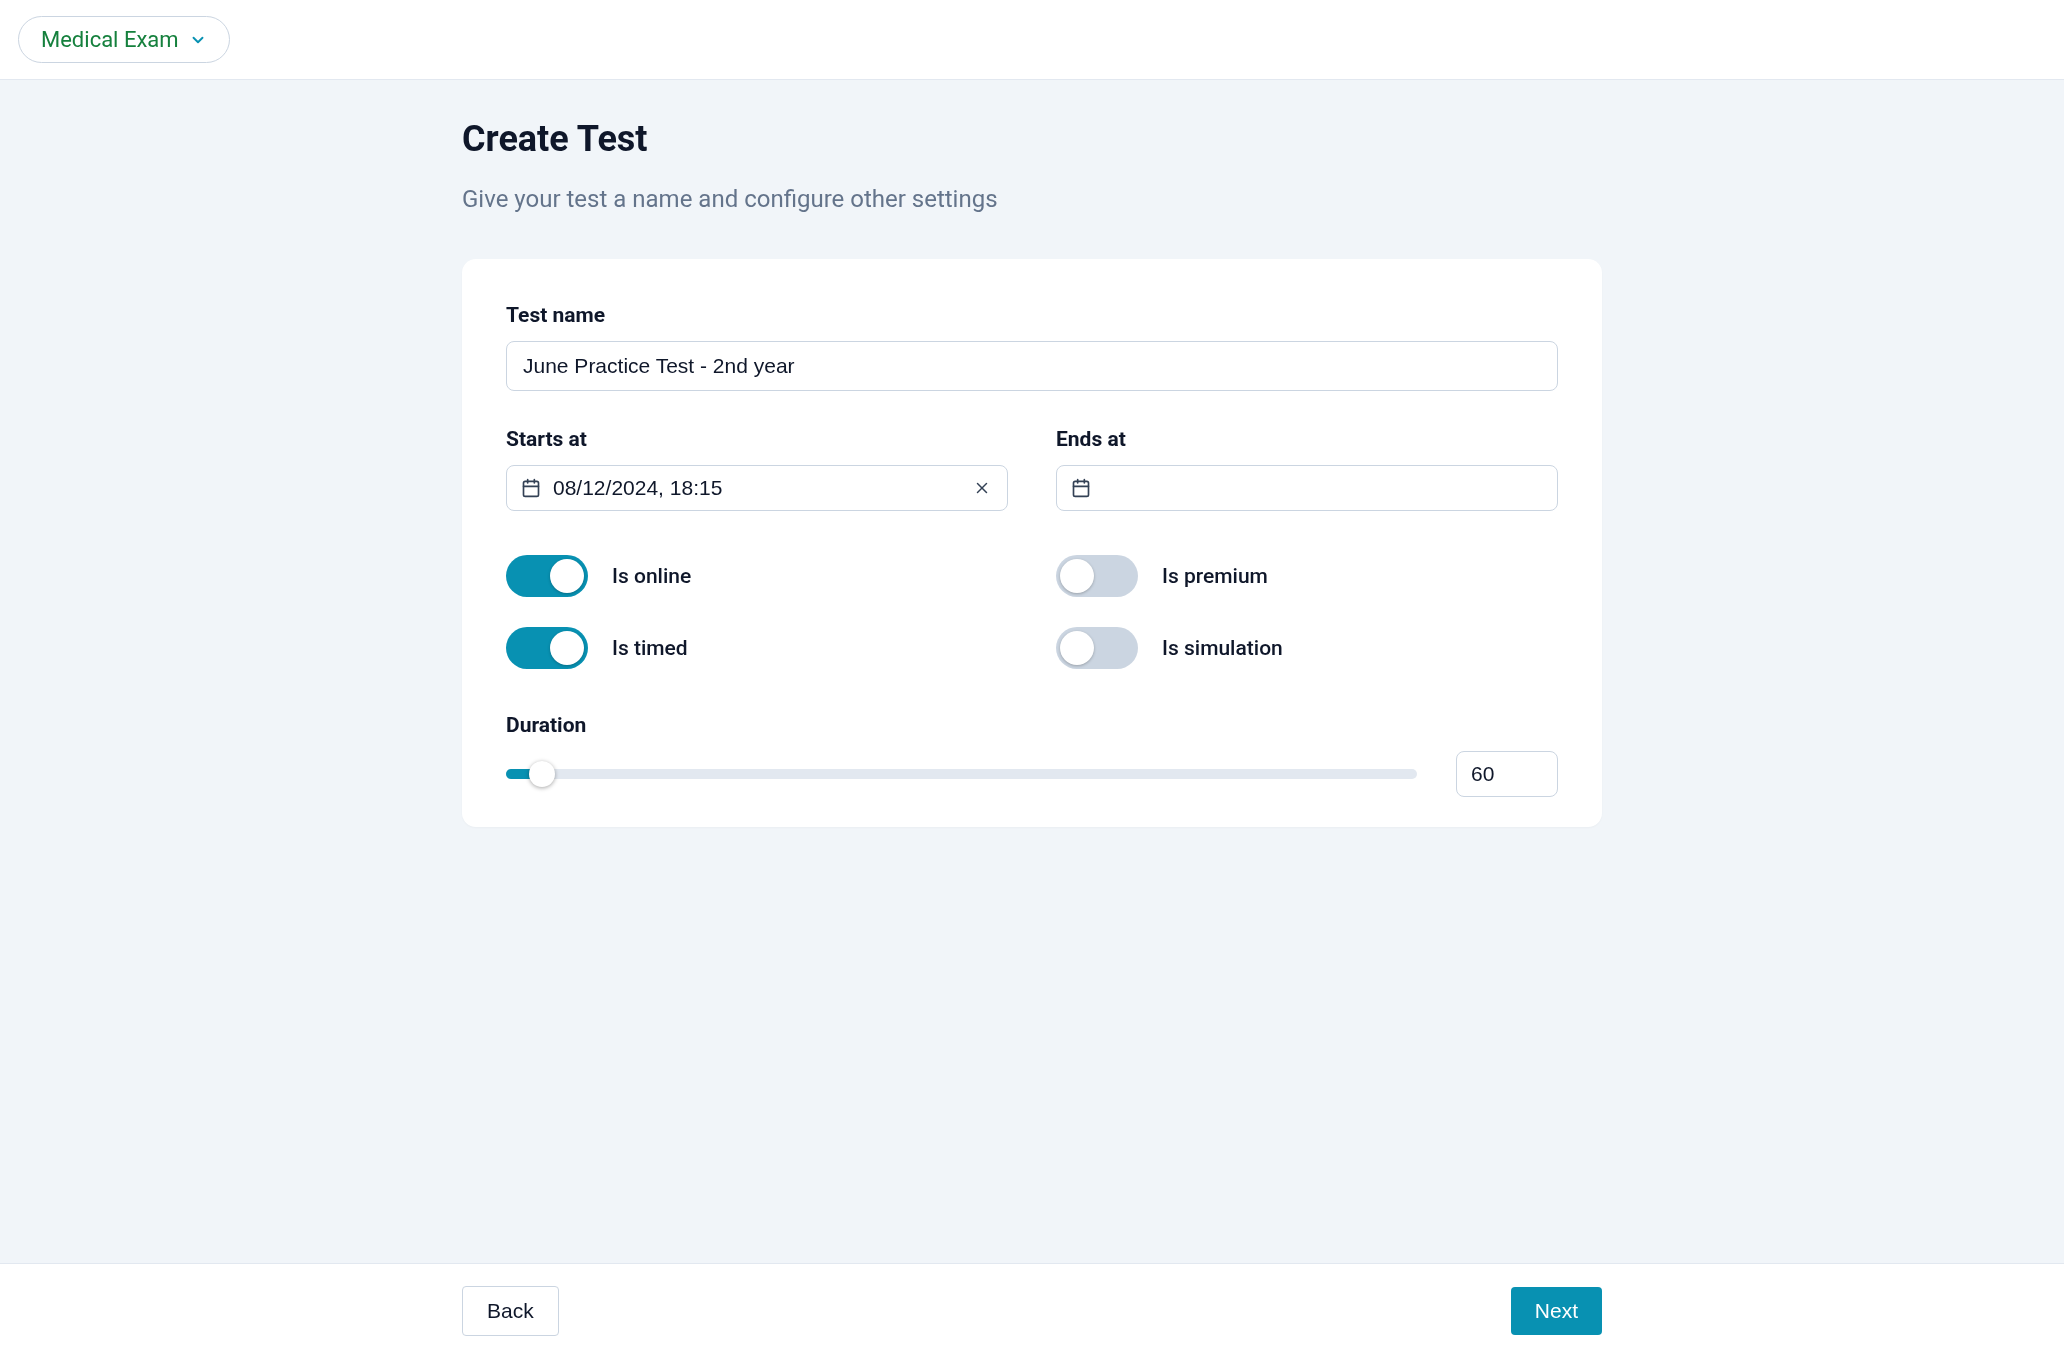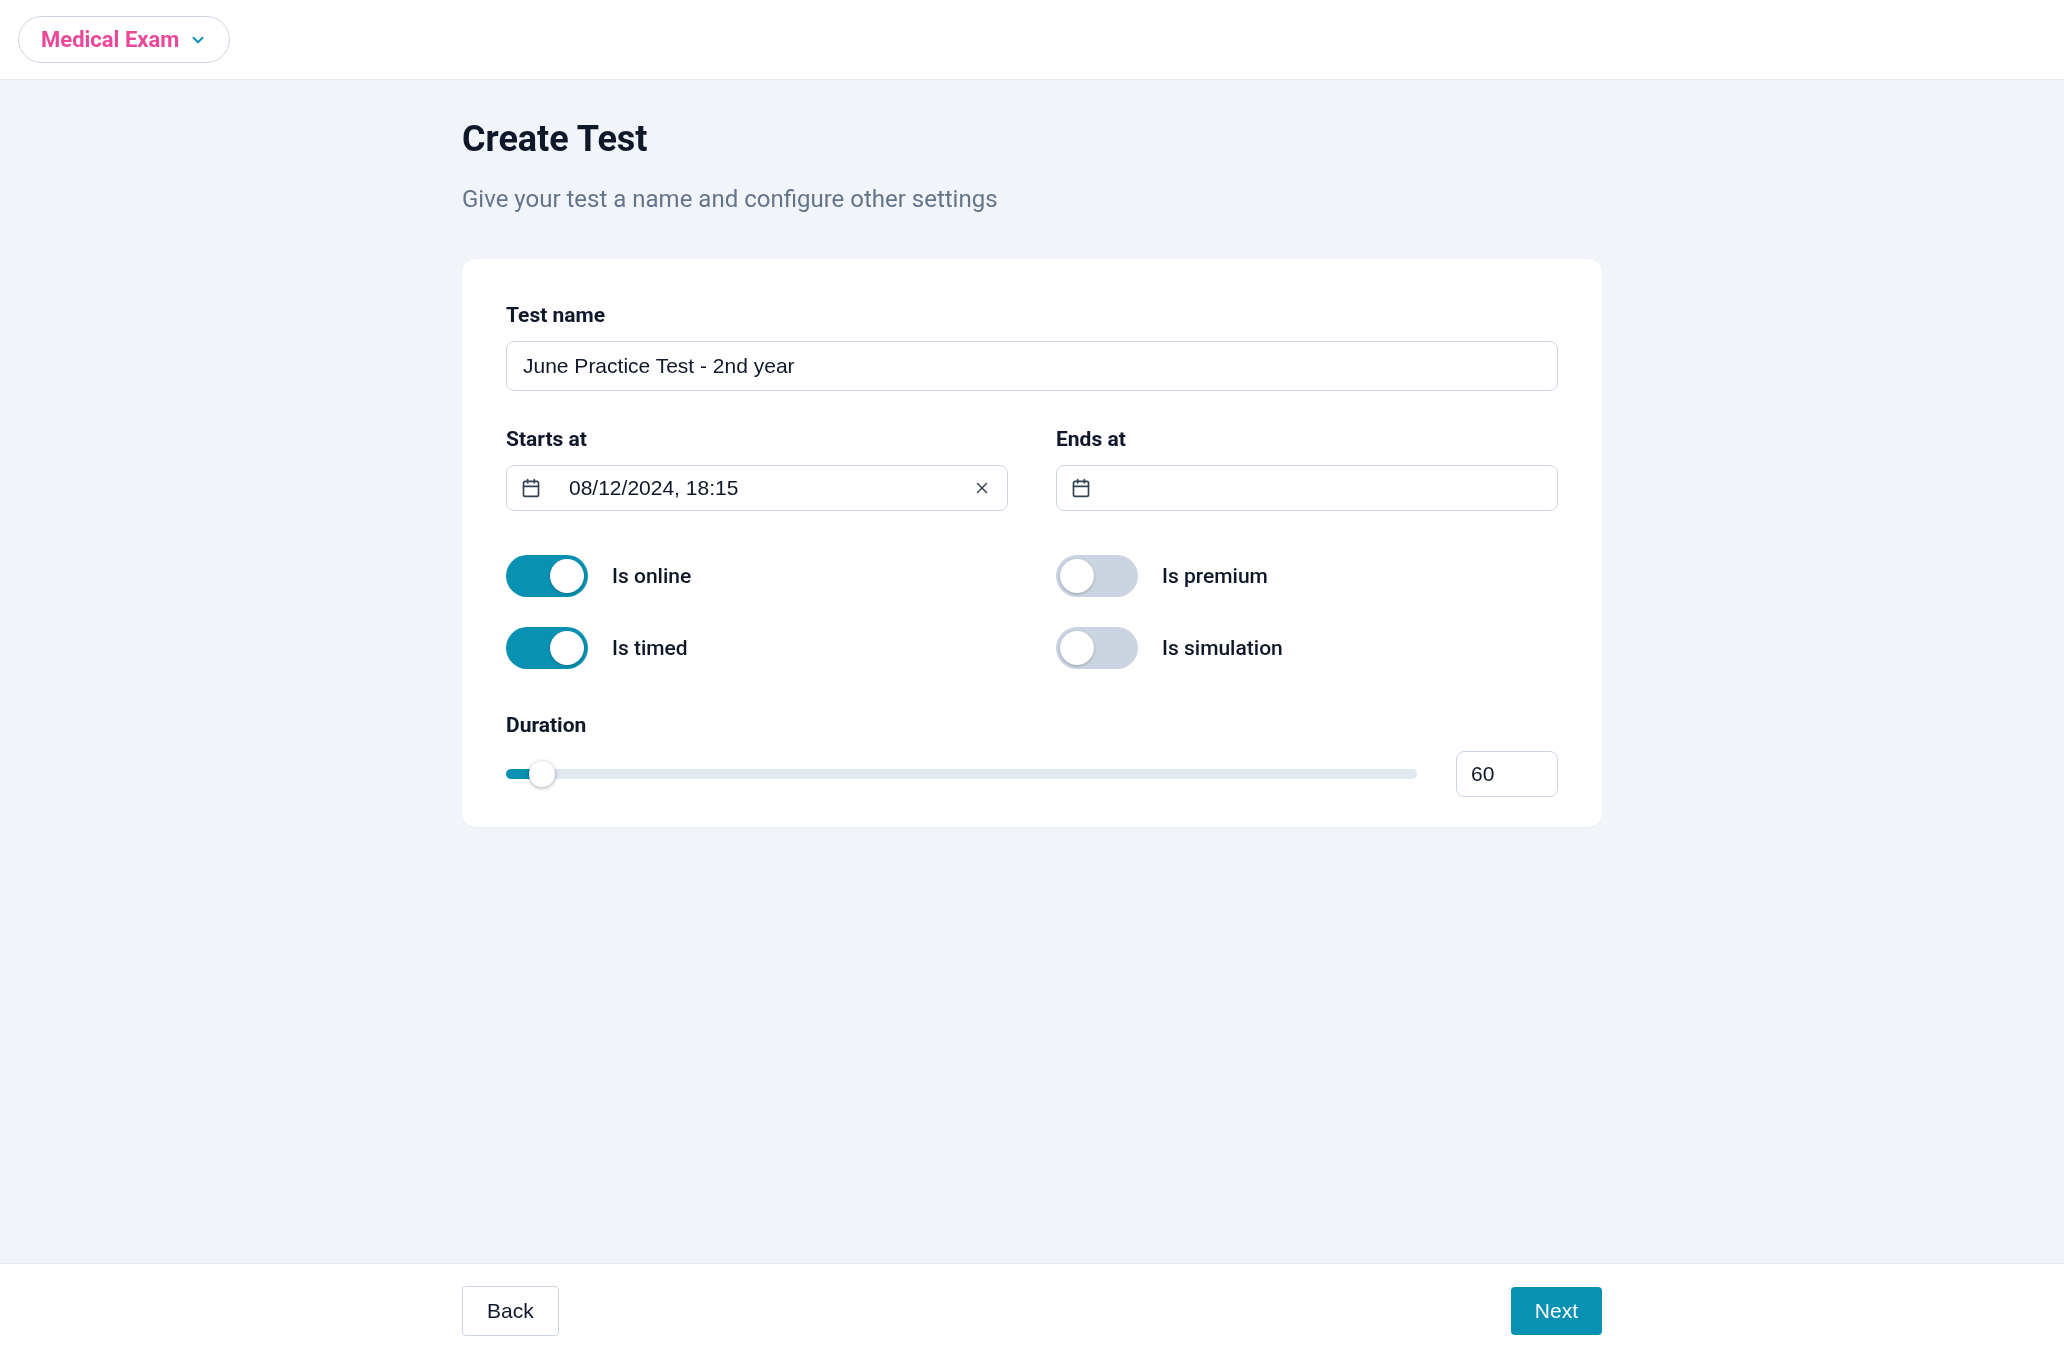--- a/index.html
+++ b/index.html
@@ -18,22 +18,22 @@
       background: #fff;
     }
     .dropdown-pill {
       display: inline-flex;
       align-items: center;
       gap: 10px;
       border: 1.5px solid #cbd5e1;
       border-radius: 999px;
       padding: 10px 22px;
       font-size: 22px;
-      font-weight: 700;
-      color: #ec4899;
+      font-weight: 400;
+      color: #15803d;
       cursor: pointer;
       background: #fff;
     }
     .dropdown-pill svg {
       width: 18px;
       height: 18px;
       stroke: #0891b2;
     }
     .page-body {
       background: #f1f5f9;
@@ -83,21 +83,21 @@
       grid-template-columns: 1fr 1fr;
       gap: 48px;
       margin-top: 36px;
     }
     .date-input-wrap {
       display: flex;
       align-items: center;
       border: 1px solid #cbd5e1;
       border-radius: 8px;
       padding: 10px 14px;
-      gap: 28px;
+      gap: 12px;
       background: #fff;
     }
     .date-input-wrap input {
       flex: 1;
       border: none;
       font-size: 21px;
       color: #0f172a;
       background: transparent;
     }
     .icon-btn {

